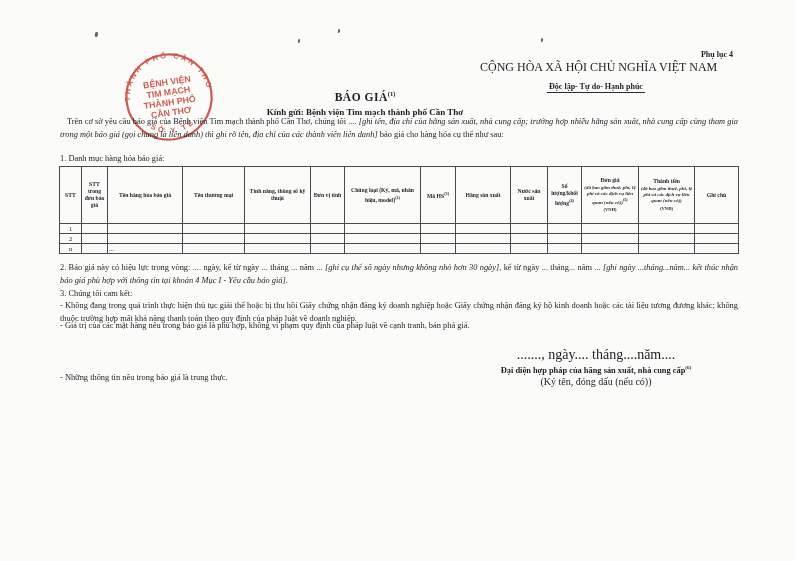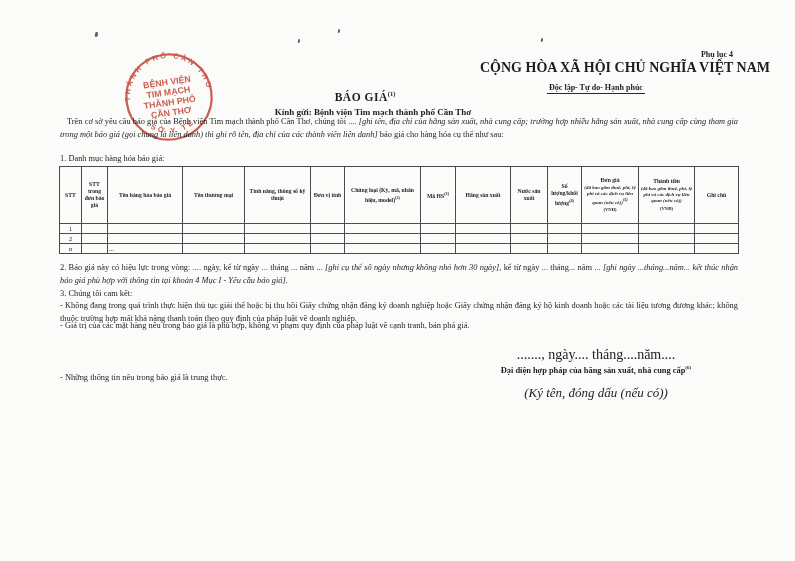--- a/index.html
+++ b/index.html
@@ -15,28 +15,28 @@
     background: #fbfbf9;
     color: #1d1d1f;
   }
   
   .speck { position: absolute; width: 3px; height: 5px; background: #3a3a3a; border-radius: 40% 60% 60% 40%; transform: rotate(12deg); opacity: .8; }
   .speck.s2 { height: 4px; width: 2px; }
   
   .supplier-block { position: absolute; left: 60px; top: 50px; font-size: 8px; font-weight: bold; line-height: 12px; }
   .appendix { position: absolute; right: 62px; top: 50px; font-size: 8px; font-weight: bold; }
   .national { position: absolute; left: 480px; top: 60px; width: 232px; text-align: center; }
-  .national .rep { font-size: 14px; font-weight: bold; white-space: nowrap; }
+  .national .rep { font-size: 12px; font-weight: normal; white-space: nowrap; }
   .national .motto { display: inline-block; font-size: 8px; font-weight: bold; border-bottom: 1px solid #2a2a2a; padding: 0 2px 1px 2px; margin-top: 1px; }
   
   .stamp { position: absolute; left: 118px; top: 46px; width: 102px; height: 102px; opacity: .82; transform: rotate(-8deg); pointer-events: none; }
   
   .doc-title { position: absolute; left: 0; top: 90px; width: 730px; text-align: center; font-size: 11.5px; font-weight: bold; letter-spacing: .5px; }
   .doc-title sup { font-size: 6.5px; letter-spacing: 0; }
-  .recipient { position: absolute; left: 8px; top: 107px; width: 730px; text-align: center; font-size: 9px; font-weight: bold; }
+  .recipient { position: absolute; left: 0; top: 107px; width: 730px; text-align: center; font-size: 9px; font-weight: bold; }
   
   .para { position: absolute; left: 60px; width: 678px; font-size: 8.4px; line-height: 12.5px; text-align: justify; }
   .intro { top: 116px; text-indent: 7px; }
   .it { font-style: italic; }
   .sec1 { position: absolute; left: 60px; top: 154px; font-size: 8.4px; }
   
   table.quote { position: absolute; left: 59px; top: 166px; width: 679px; border-collapse: collapse; table-layout: fixed; }
   table.quote th, table.quote td { border: 1px solid #4b4b4b; overflow: hidden; }
   table.quote th { font-size: 5.7px; font-weight: bold; line-height: 7px; text-align: center; vertical-align: middle; padding: 1px; height: 57px; }
   table.quote .hsup { font-size: 4.2px; vertical-align: super; }
@@ -47,21 +47,21 @@
   .sec2 { top: 262px; }
   .sec3h { position: absolute; left: 60px; top: 289px; font-size: 8.4px; }
   .b1 { top: 300px; }
   .b2 { top: 320px; }
   .b3 { top: 336px; margin-top: 36px; }
   
   .sig { position: absolute; left: 448px; top: 347px; width: 296px; text-align: center; }
   .sig-date { font-size: 14px; }
   .sig-title { font-size: 8.4px; font-weight: bold; margin-top: 2px; }
   .sig-title sup { font-size: 5px; }
-  .sig-note { font-size: 13px; font-style: italic; margin-top: 10px; }
+  .sig-note { font-size: 10px; margin-top: 1px; }
 </style>
 </head>
 <body>
 
 <div class="sheet">
 
   <span class="speck" style="left:95px; top:32px;"></span>
   <span class="speck s2" style="left:298px; top:39px;"></span>
   <span class="speck s2" style="left:338px; top:29px;"></span>
   <span class="speck s2" style="left:541px; top:38px;"></span>

